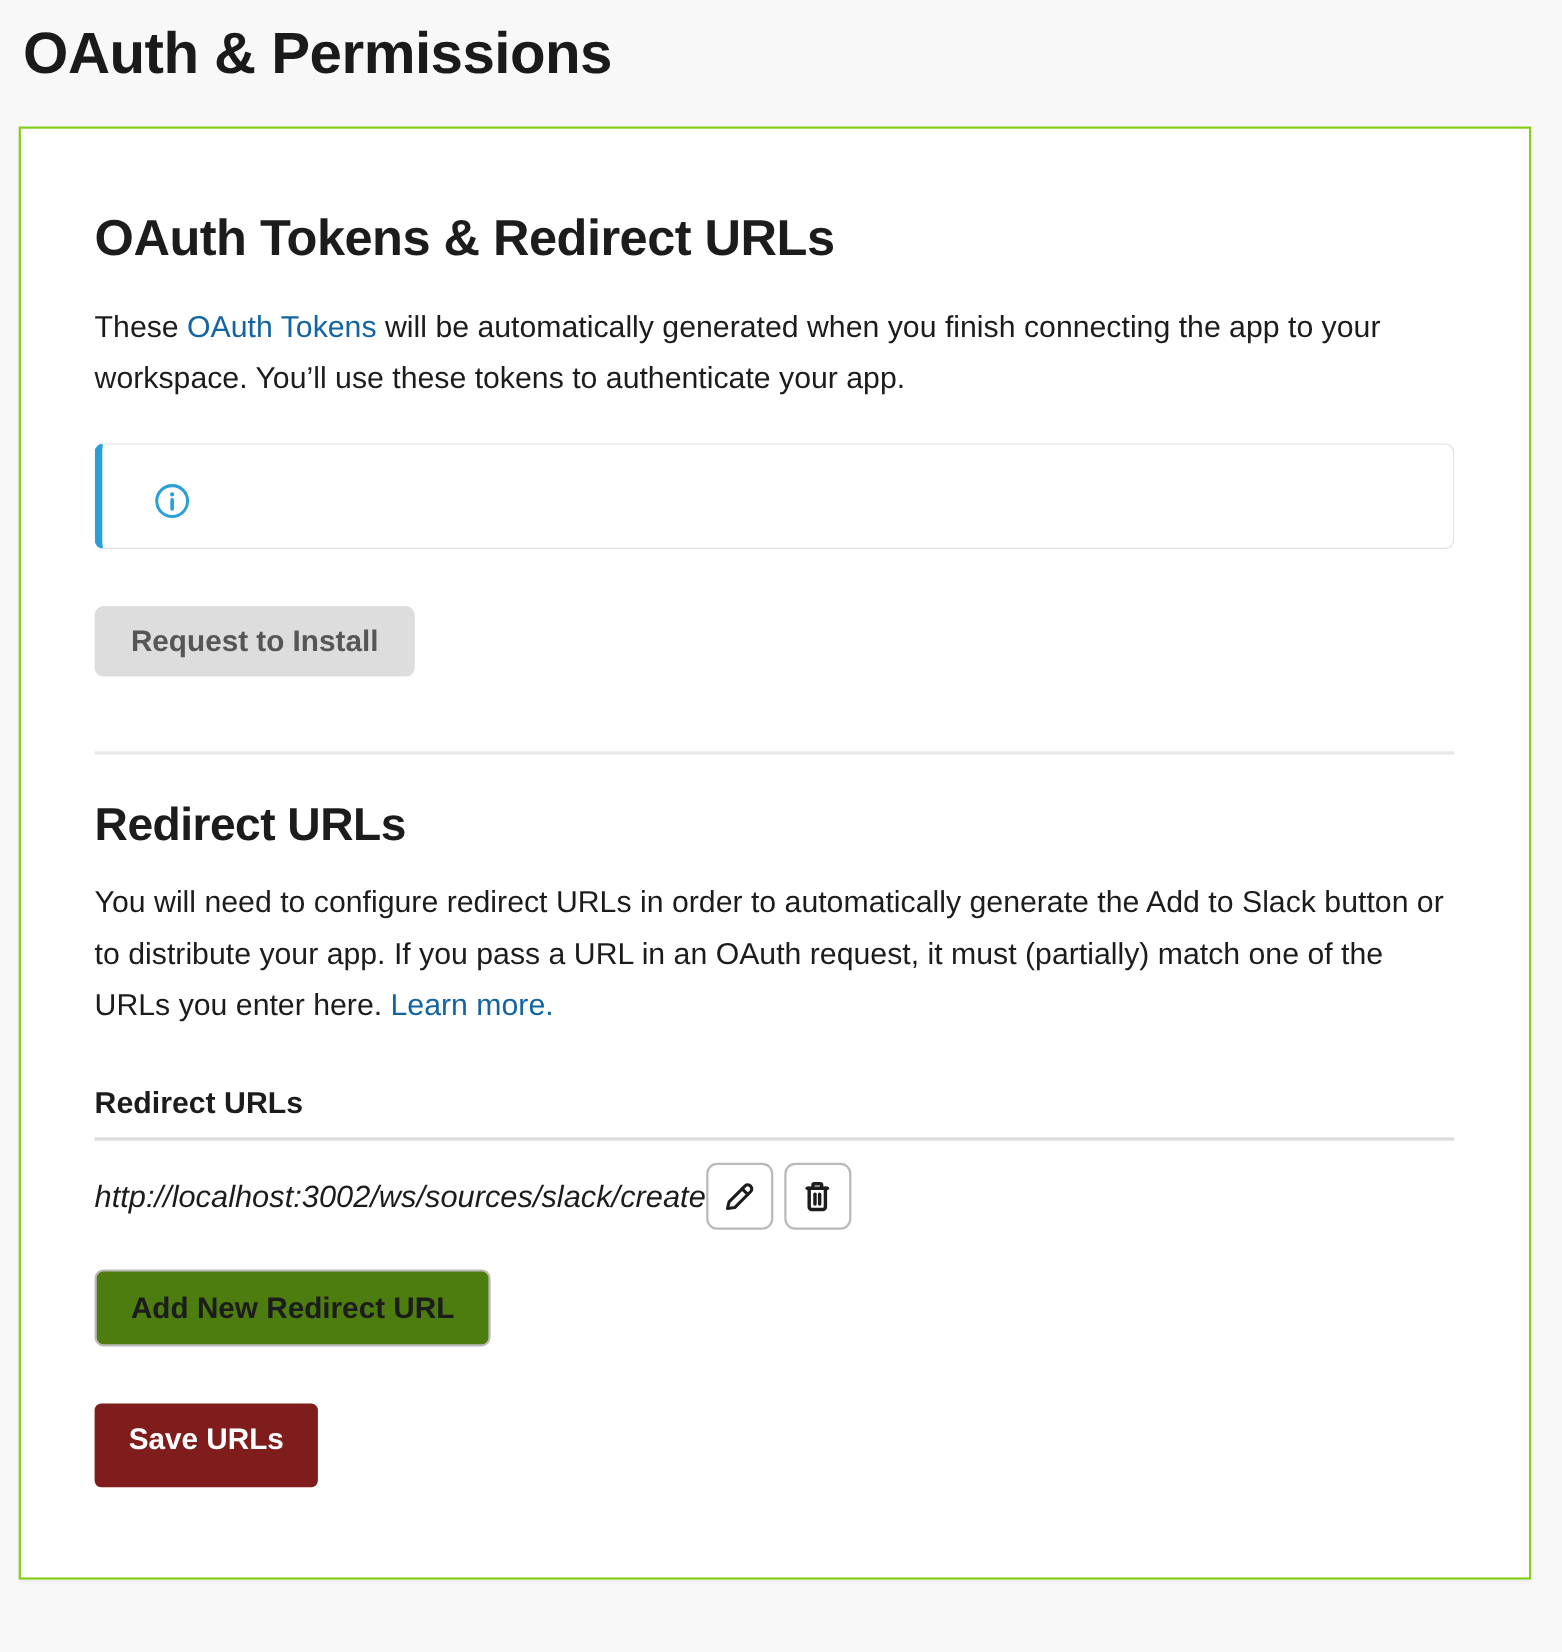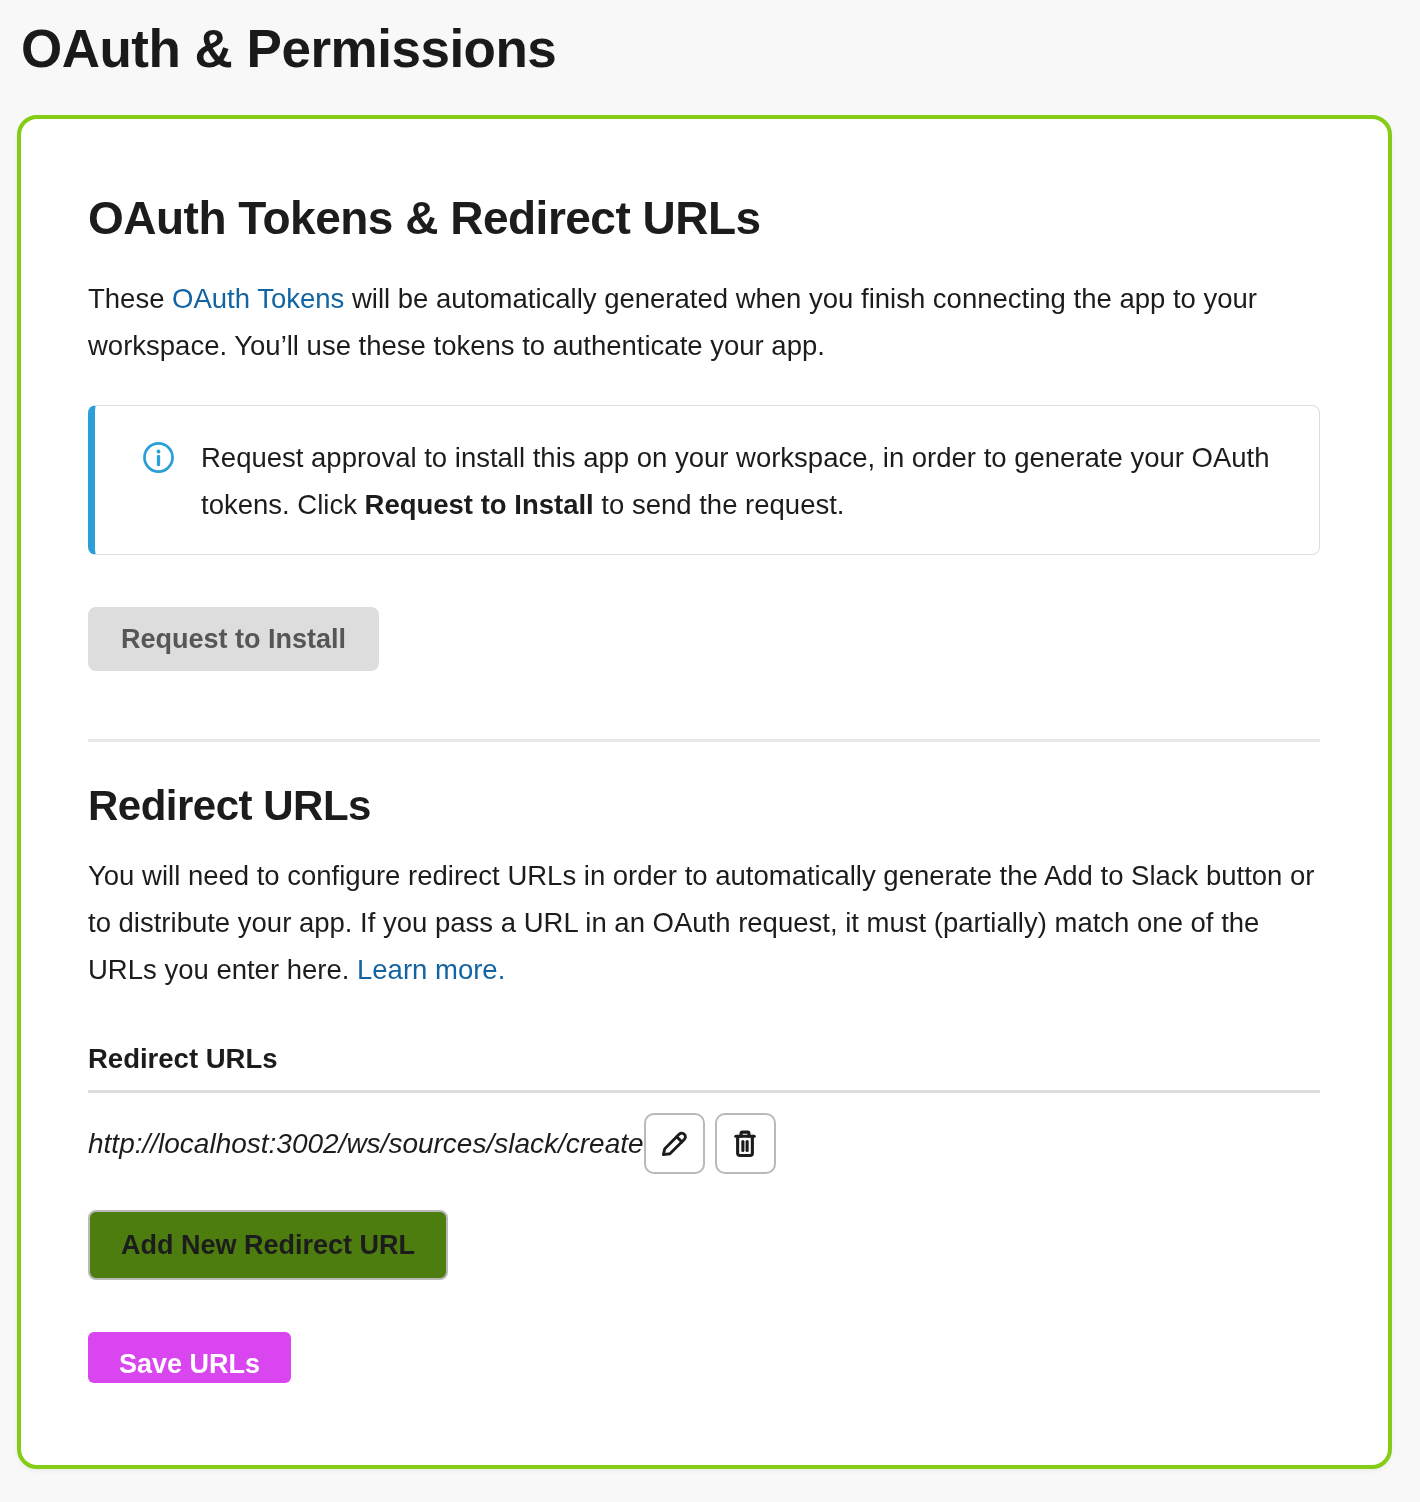--- a/index.html
+++ b/index.html
@@ -17,22 +17,22 @@
   }
   .page-title {
     font-size: 53px;
     font-weight: 700;
     letter-spacing: -0.5px;
     margin: 4px 0 36px 4px;
     color: #1a1a1a;
   }
   .card {
     background: #ffffff;
-    border: 4px solid #84cc16;
-    border-radius: 20px;
+    border: 2px solid #84cc16;
+    border-radius: 0;
     box-shadow: 0 2px 4px rgba(0,0,0,0.05);
     padding: 72px 68px 82px 67px;
     width: 1375px;
   }
   .section-heading {
     font-size: 46px;
     font-weight: 700;
     letter-spacing: -0.5px;
     margin: 0 0 30px;
   }
@@ -135,25 +135,25 @@
   }
   .icon-btn svg { display: block; }
   .btn-outline {
     background: #4d7c0f;
     color: #1d1c1d;
     border: 2px solid #b9b9b9;
     padding: 20px 31px 19px;
     margin: 0 0 52px;
   }
   .btn-green {
-    background: #d946ef;
+    background: #7f1d1d;
     color: #ffffff;
     border: none;
     border-radius: 6px;
-    padding: 19px 31px 5px;
+    padding: 19px 31px 30px;
   }
 </style>
 </head>
 <body>
 
 <div class="page">
 
   <h1 class="page-title">OAuth &amp; Permissions</h1>
 
   <div class="card">
@@ -163,21 +163,20 @@
     <p class="body-text"><span>These </span><a class="link">OAuth Tokens</a><span> will be automatically generated when you finish connecting the app to your workspace. You’ll use these tokens to authenticate your app.</span></p>
 
     <div class="alert">
       <span class="info-icon">
         <svg width="33" height="33" viewBox="0 0 24 24" fill="none" stroke="#2ba0d8" stroke-width="2" stroke-linecap="round">
           <circle cx="12" cy="12" r="10.2"></circle>
           <circle cx="12" cy="7.6" r="0.6" fill="#2ba0d8" stroke-width="1.6"></circle>
           <line x1="12" y1="11.2" x2="12" y2="17.2" stroke-width="2.4"></line>
         </svg>
       </span>
-      <p class="alert-text"><span>Request approval to install this app on your workspace, in order to generate your OAuth tokens. Click </span><strong>Request to Install</strong><span> to send the request.</span></p>
     </div>
 
     <button class="btn btn-gray">Request to Install</button>
 
     <hr class="section-divider">
 
     <h3 class="sub-heading">Redirect URLs</h3>
 
     <p class="body-text"><span>You will need to configure redirect URLs in order to automatically generate the Add to Slack button or to distribute your app. If you pass a URL in an OAuth request, it must (partially) match one of the URLs you enter here. </span><a class="link">Learn more.</a></p>
 

